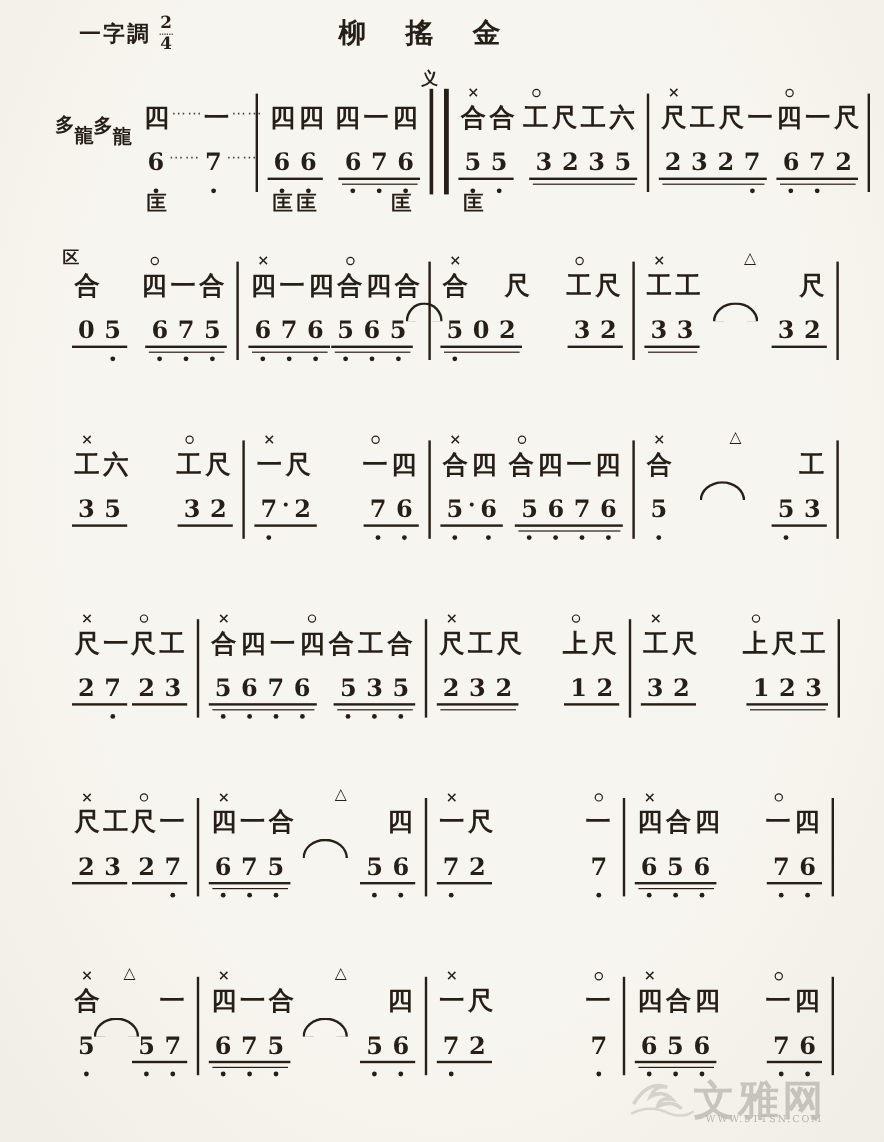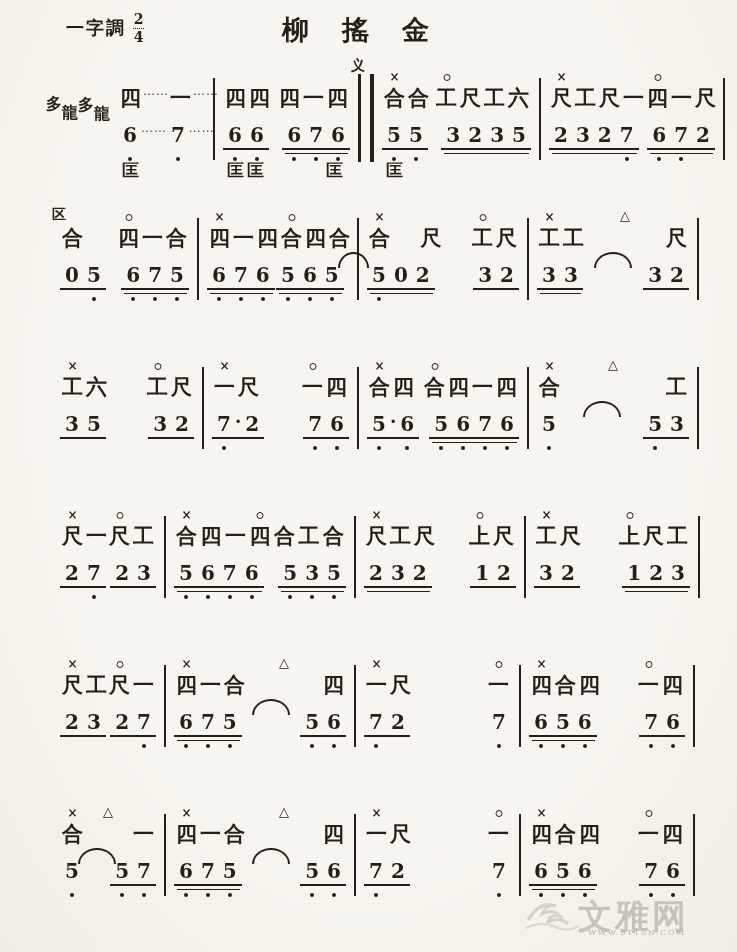--- a/index.html
+++ b/index.html
@@ -7,21 +7,21 @@
        font-family:"DejaVu Serif","Liberation Serif",serif;color:#261f17}
   .page{position:relative;width:737px;height:952px;overflow:hidden;
         background:radial-gradient(ellipse at 50% 40%, #f7f5ef 60%, #efede4 100%)}
   
   .hdr{position:relative;height:58px}
   .keysig{position:absolute;left:66px;top:12px;display:flex;align-items:center;gap:7px;
           font-weight:bold;font-size:18px;letter-spacing:2px}
   .frac{display:inline-flex;flex-direction:column;align-items:center;font-size:14px;
         line-height:1.05;font-weight:bold;letter-spacing:0}
   .frac i{width:11px;border-top:1.5px dotted #261f17;margin:1px 0}
-  .title{position:absolute;left:282px;top:12px;margin:0;font-size:27px;font-weight:bold;
+  .title{position:absolute;left:282px;top:12px;margin:0;font-size:23px;font-weight:bold;
          letter-spacing:33px;white-space:nowrap}
   
   #score{position:relative;z-index:1}
   .system{position:relative;margin-top:55px}
   .system:nth-child(1){margin-top:8px}
   .system:nth-child(2){margin-top:26px}
   .sys-label{position:absolute;left:-64px;top:30px;display:flex;font-weight:bold;font-size:16px}
   .lc{display:inline-block;line-height:1}
   .mrow{display:flex;align-items:flex-start}
   .measure{position:relative;flex:0 0 auto}

